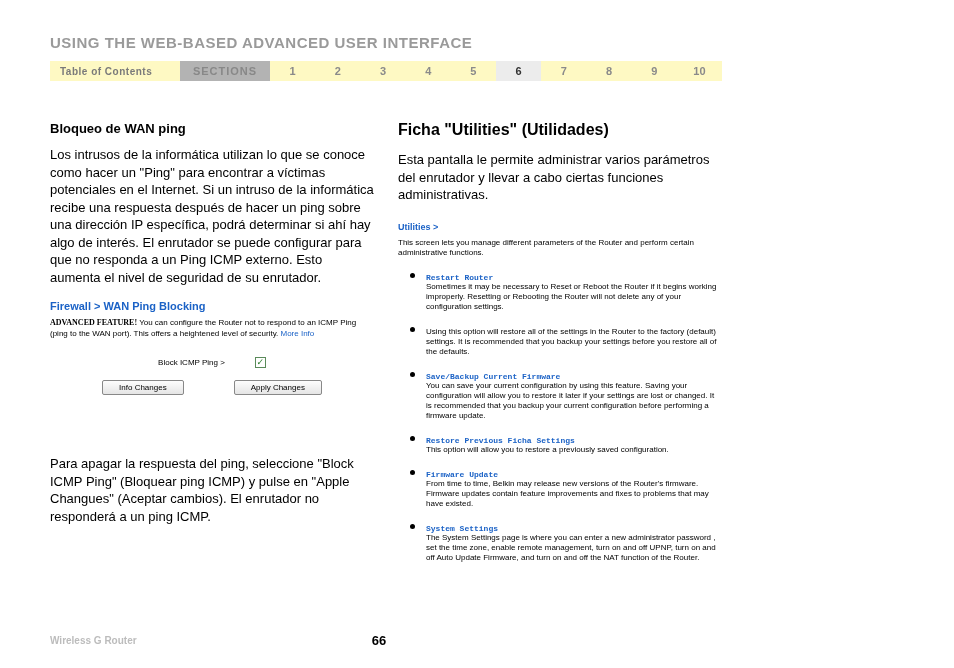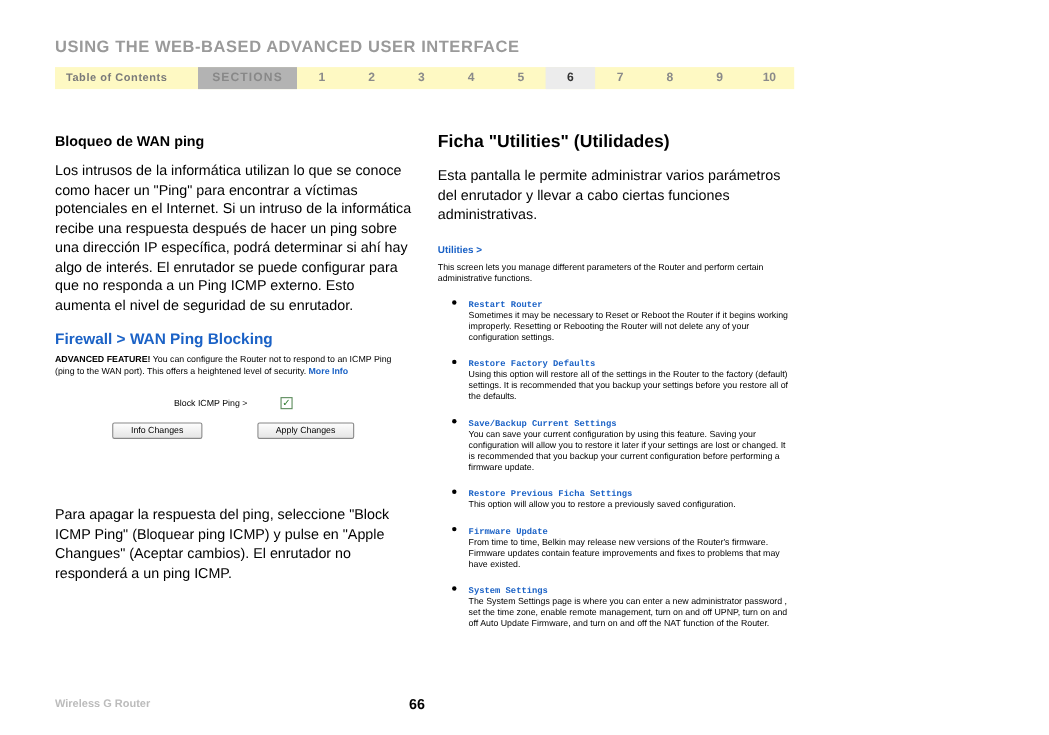--- a/index.html
+++ b/index.html
@@ -9,24 +9,24 @@
   .navbar { display: flex; align-items: center; height: 20px; background: #fef9c3; font-size: 10px; font-weight: bold; }
   .navbar .toc { color: #7a7a7a; width: 130px; padding-left: 10px; letter-spacing: 0.5px; }
   .navbar .sections-label { background: #b3b3b3; color: #888; width: 90px; height: 100%; display: flex; align-items: center; justify-content: center; letter-spacing: 1px; font-size: 11px; }
   .navbar .sections { flex: 1; display: flex; align-items: center; height: 100%; }
   .navbar .sec { flex: 1; text-align: center; color: #8a8a8a; font-size: 11px; }
   .navbar .sec.active { background: #ececec; color: #333; height: 100%; display: flex; align-items: center; justify-content: center; }
   .content { display: flex; gap: 24px; margin-top: 40px; }
   .col { flex: 1; min-width: 0; }
   .left-heading { font-size: 13px; font-weight: bold; margin-bottom: 10px; }
   .body-text { font-size: 13px; line-height: 1.35; margin-bottom: 14px; }
-  .breadcrumb { font-size: 14px; font-weight: bold; color: #1b62c6; margin-top: 8px; margin-bottom: 6px; }
+  .breadcrumb { font-size: 11px; font-weight: bold; color: #1b62c6; margin-top: 8px; margin-bottom: 6px; }
   .adv-note { font-size: 8px; line-height: 1.3; margin-bottom: 4px; }
-  .adv-note b { font-weight: bold; }
-  .more-info { color: #1b62c6; font-weight: bold; }
+  .adv-note b { font-weight: bold; font-family: Liberation Serif, serif; }
+  .more-info { color: #1b62c6; font-weight: normal; }
   .form-row { display: flex; align-items: center; justify-content: center; gap: 30px; margin: 18px 0 12px 0; font-size: 8px; }
   .checkbox { width: 11px; height: 11px; border: 1px solid #5a8a5a; display: inline-flex; align-items: center; justify-content: center; color: #2a7a2a; font-size: 9px; line-height: 1; }
   .btn-row { display: flex; justify-content: center; gap: 50px; margin-bottom: 20px; }
   .ui-btn { font-size: 8px; padding: 2px 16px; border: 1px solid #888; background: linear-gradient(#fdfdfd, #e5e5e5); border-radius: 2px; }
   .right-heading { font-size: 16px; font-weight: bold; margin-bottom: 12px; }
   .util-header { font-size: 9px; font-weight: bold; color: #1b62c6; margin-top: 18px; margin-bottom: 6px; }
   .util-intro { font-size: 8px; line-height: 1.3; margin-bottom: 8px; }
   .util-list { list-style: disc; padding-left: 28px; }
   .util-list li { margin-bottom: 8px; }
   .util-title { font-size: 8px; font-weight: bold; color: #1b62c6; display: block; font-family: Liberation Mono, monospace; }
@@ -89,25 +89,24 @@
 
       <div class="util-header">Utilities &gt;</div>
       <div class="util-intro">This screen lets you manage different parameters of the Router and perform certain administrative functions.</div>
 
       <ul class="util-list">
         <li>
           <span class="util-title">Restart Router</span>
           <span class="util-desc">Sometimes it may be necessary to Reset or Reboot the Router if it begins working improperly. Resetting or Rebooting the Router will not delete any of your configuration settings.</span>
         </li>
         <li>
-          <span class="util-title">Restore Factory Defaults</span>
           <span class="util-desc">Using this option will restore all of the settings in the Router to the factory (default) settings. It is recommended that you backup your settings before you restore all of the defaults.</span>
         </li>
         <li>
-          <span class="util-title">Save/Backup Current Settings</span>
+          <span class="util-title">Save/Backup Current Firmware</span>
           <span class="util-desc">You can save your current configuration by using this feature. Saving your configuration will allow you to restore it later if your settings are lost or changed. It is recommended that you backup your current configuration before performing a firmware update.</span>
         </li>
         <li>
           <span class="util-title">Restore Previous Ficha Settings</span>
           <span class="util-desc">This option will allow you to restore a previously saved configuration.</span>
         </li>
         <li>
           <span class="util-title">Firmware Update</span>
           <span class="util-desc">From time to time, Belkin may release new versions of the Router's firmware. Firmware updates contain feature improvements and fixes to problems that may have existed.</span>
         </li>

